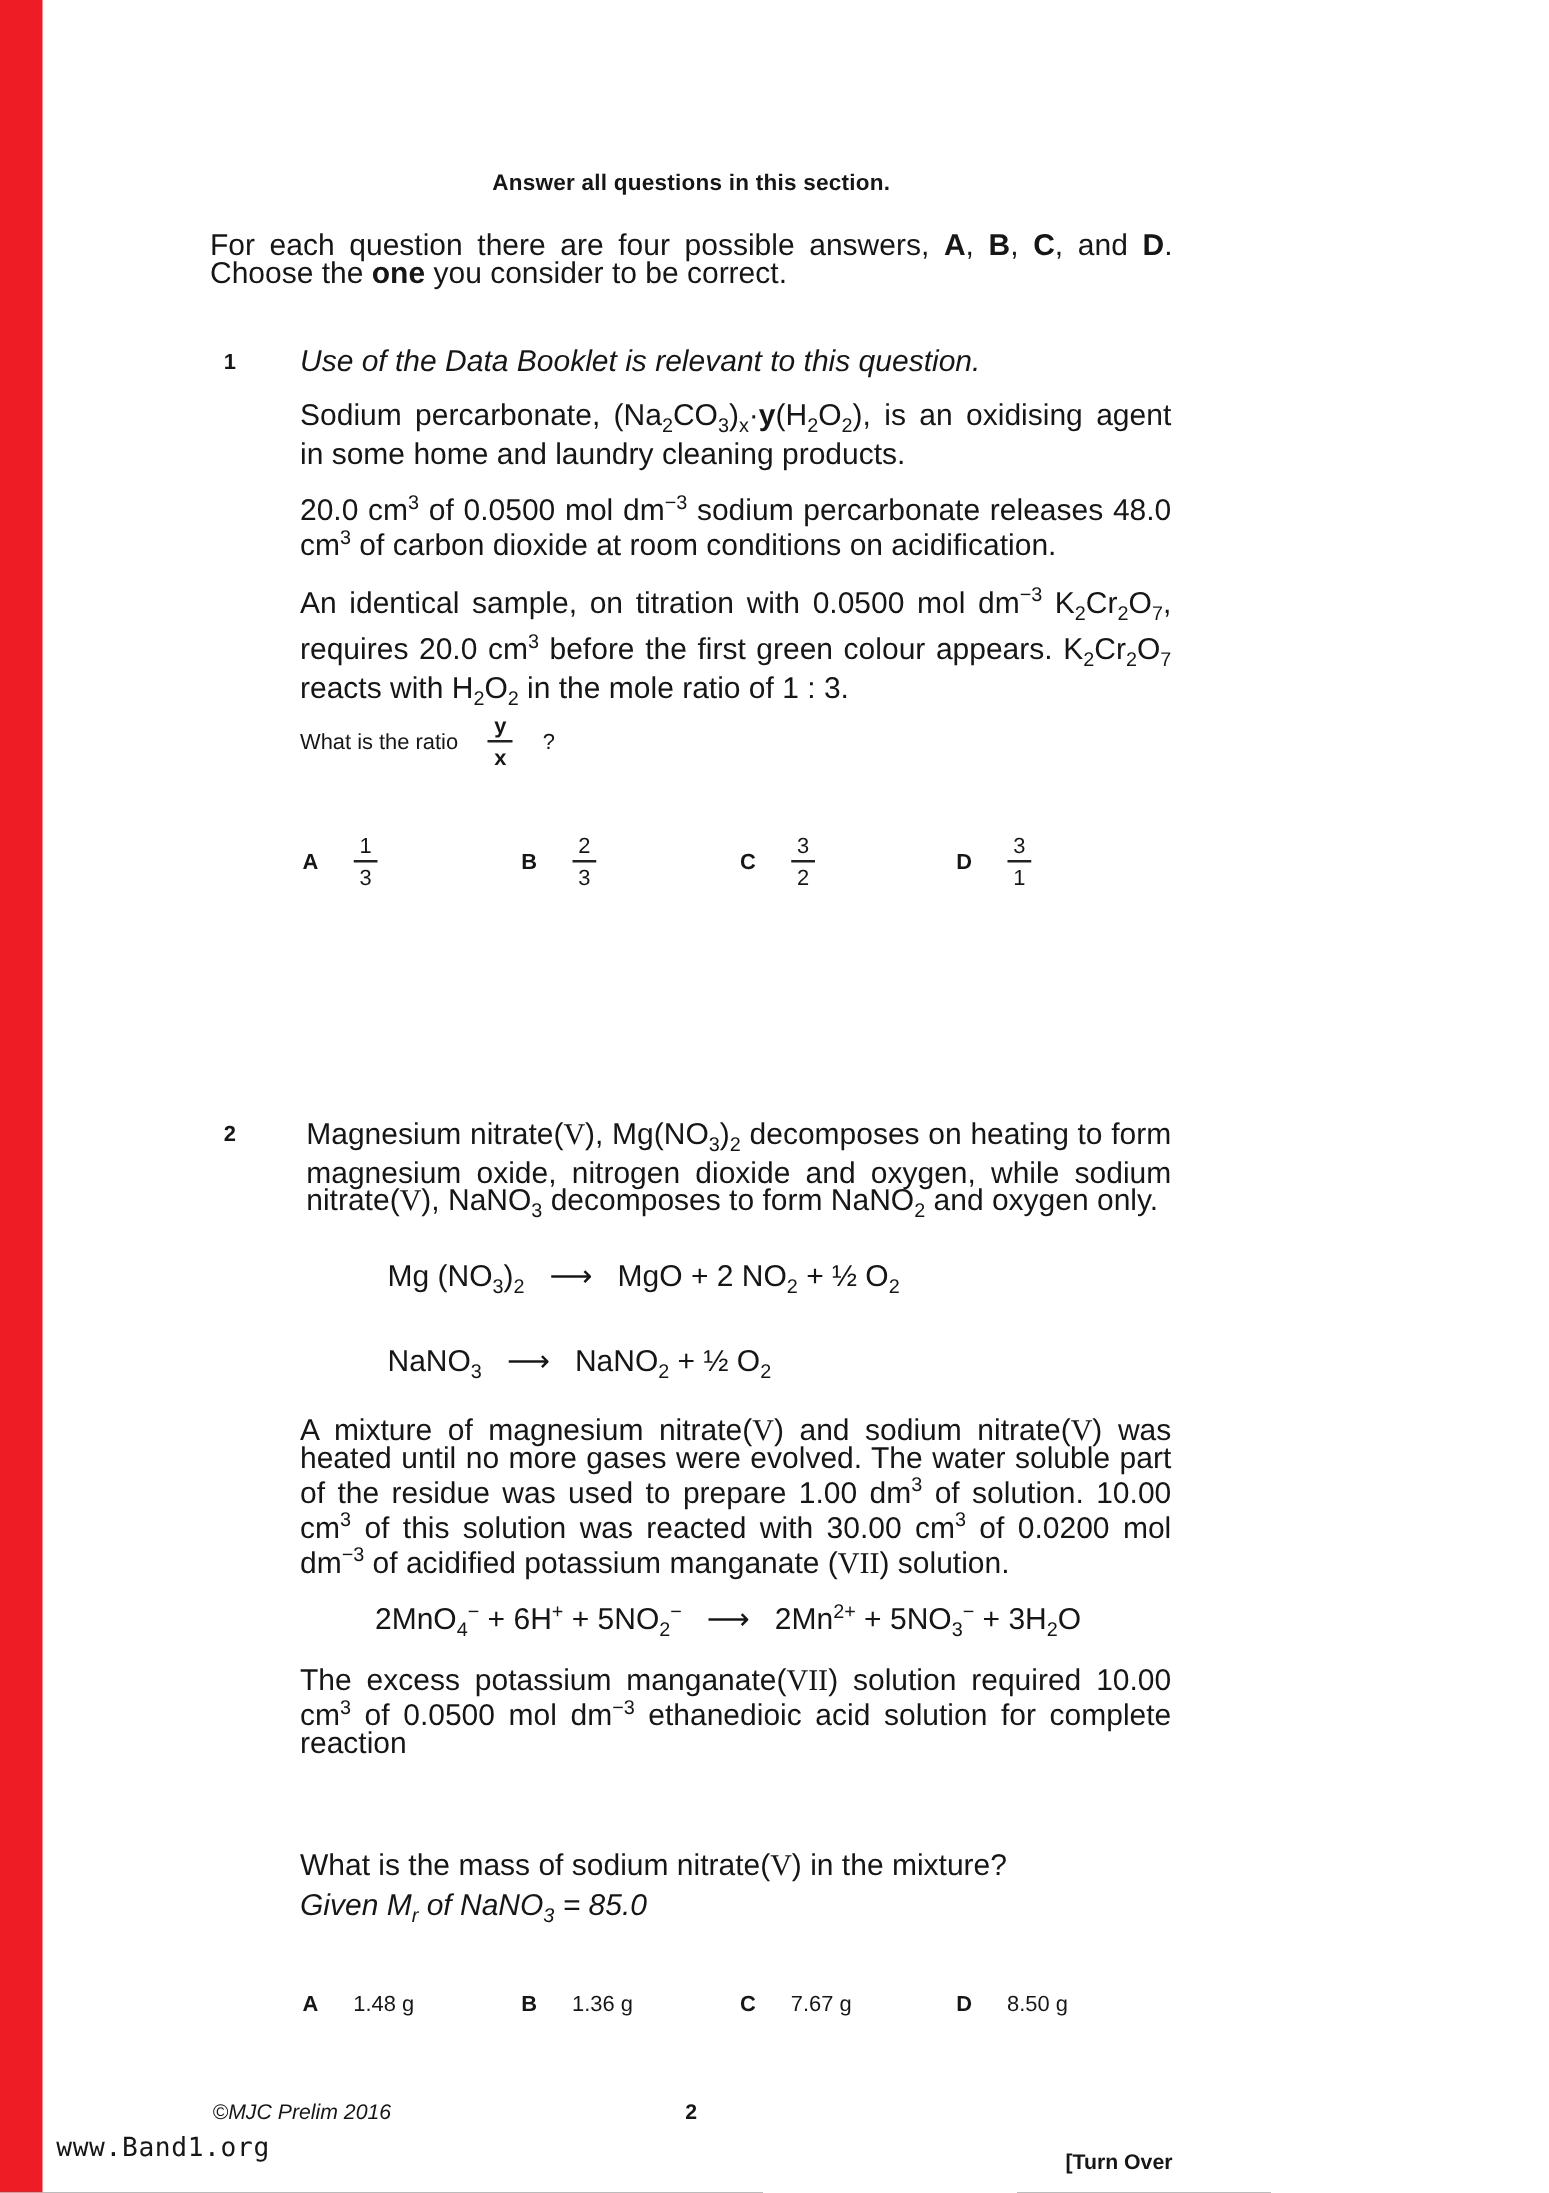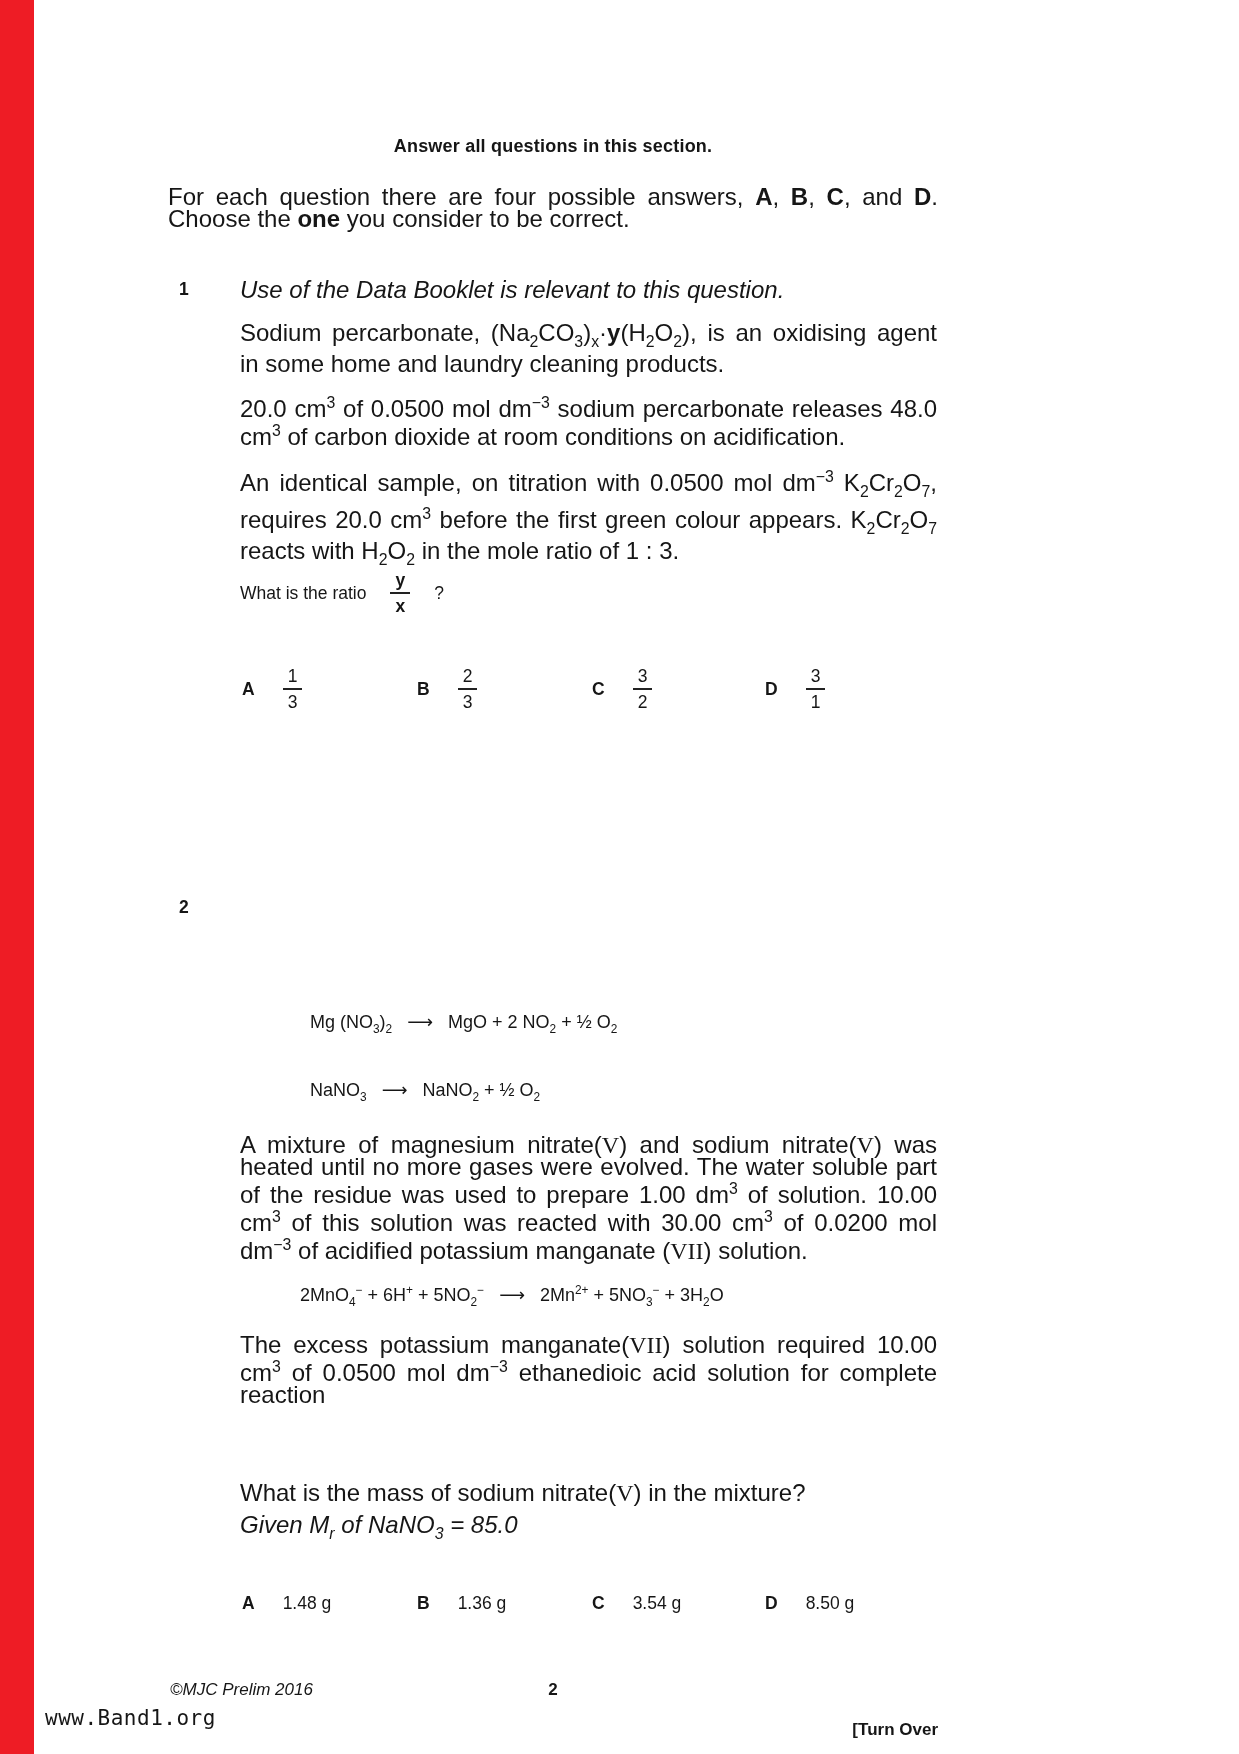--- a/index.html
+++ b/index.html
@@ -13,21 +13,21 @@
   }
   .stripe{
     position:absolute;left:0;top:0;width:34px;height:1754px;
   }
   .abs{position:absolute;}
   .title{font-weight:bold;font-size:18px;text-align:center;letter-spacing:.2px;}
   .para{font-size:24px;line-height:22px;text-align:justify;}
   .qnum{font-weight:bold;font-size:17.5px;}
   .italic{font-style:italic;}
   .equation{
-    font-size:18px;line-height:24px;white-space:pre-wrap;
+    font-size:24px;line-height:24px;white-space:pre-wrap;
     font-family:"Liberation Sans","DejaVu Sans",sans-serif;
   }
   sub{font-size:66%;}
   sup{font-size:66%;}
   .rn{font-family:"Liberation Serif","DejaVu Serif",serif;}
   .frac{
     display:inline-flex;flex-direction:column;align-items:center;
     line-height:1.15;vertical-align:middle;font-size:17.5px;
   }
   .frac .fnum{border-bottom:2px solid #222;padding:0 5px 2px;}
@@ -99,20 +99,21 @@
       <span class="olabel">D</span>
       <span class="frac">
         <span class="fnum">3</span>
         <span class="fden">1</span>
       </span>
     </div>
   </div>
 
   <div class="abs qnum" style="left:179px;top:897px;">2</div>
 
+  <div class="abs para" style="left:245px;top:897px;width:692px;">Magnesium nitrate(<span class="rn">V</span>), Mg(NO<sub>3</sub>)<sub>2</sub> decomposes on heating to form magnesium oxide, nitrogen dioxide and oxygen, while sodium nitrate(<span class="rn">V</span>), NaNO<sub>3</sub> decomposes to form NaNO<sub>2</sub> and oxygen only.</div>
 
   <div class="abs equation" style="left:310px;top:1010px;">Mg (NO<sub>3</sub>)<sub>2</sub>   ⟶   MgO + 2 NO<sub>2</sub> + ½ O<sub>2</sub></div>
 
   <div class="abs equation" style="left:310px;top:1078px;">NaNO<sub>3</sub>   ⟶   NaNO<sub>2</sub> + ½ O<sub>2</sub></div>
 
   <div class="abs para" style="left:240px;top:1134px;width:697px;">A mixture of magnesium nitrate(<span class="rn">V</span>) and sodium nitrate(<span class="rn">V</span>) was heated until no more gases were evolved. The water soluble part of the residue was used to prepare 1.00 dm<sup>3</sup> of solution. 10.00 cm<sup>3</sup> of this solution was reacted with 30.00 cm<sup>3</sup> of 0.0200 mol dm<sup>−3</sup> of acidified potassium manganate (<span class="rn">VII</span>) solution.</div>
 
   <div class="abs equation" style="left:300px;top:1278px;">2MnO<sub>4</sub><sup>−</sup> + 6H<sup>+</sup> + 5NO<sub>2</sub><sup>−</sup>   ⟶   2Mn<sup>2+</sup> + 5NO<sub>3</sub><sup>−</sup> + 3H<sub>2</sub>O</div>
 
   <div class="abs para" style="left:240px;top:1334px;width:697px;">The excess potassium manganate(<span class="rn">VII</span>) solution required 10.00 cm<sup>3</sup> of 0.0500 mol dm<sup>−3</sup> ethanedioic acid solution for complete reaction</div>
@@ -126,21 +127,21 @@
     <div class="opt" style="left:2px;top:0;">
       <span class="olabel">A</span>
       <span>1.48 g</span>
     </div>
     <div class="opt" style="left:177px;top:0;">
       <span class="olabel">B</span>
       <span>1.36 g</span>
     </div>
     <div class="opt" style="left:352px;top:0;">
       <span class="olabel">C</span>
-      <span>3.54 g</span>
+      <span>7.67 g</span>
     </div>
     <div class="opt" style="left:525px;top:0;">
       <span class="olabel">D</span>
       <span>8.50 g</span>
     </div>
   </div>
 
   <div class="abs footer-text italic" style="left:170px;top:1680px;">©MJC Prelim 2016</div>
   <div class="abs footer-text bold" style="left:168px;top:1680px;width:770px;text-align:center;">2</div>
   <div class="abs footer-text bold" style="left:168px;top:1720px;width:770px;text-align:right;">[Turn Over</div>

